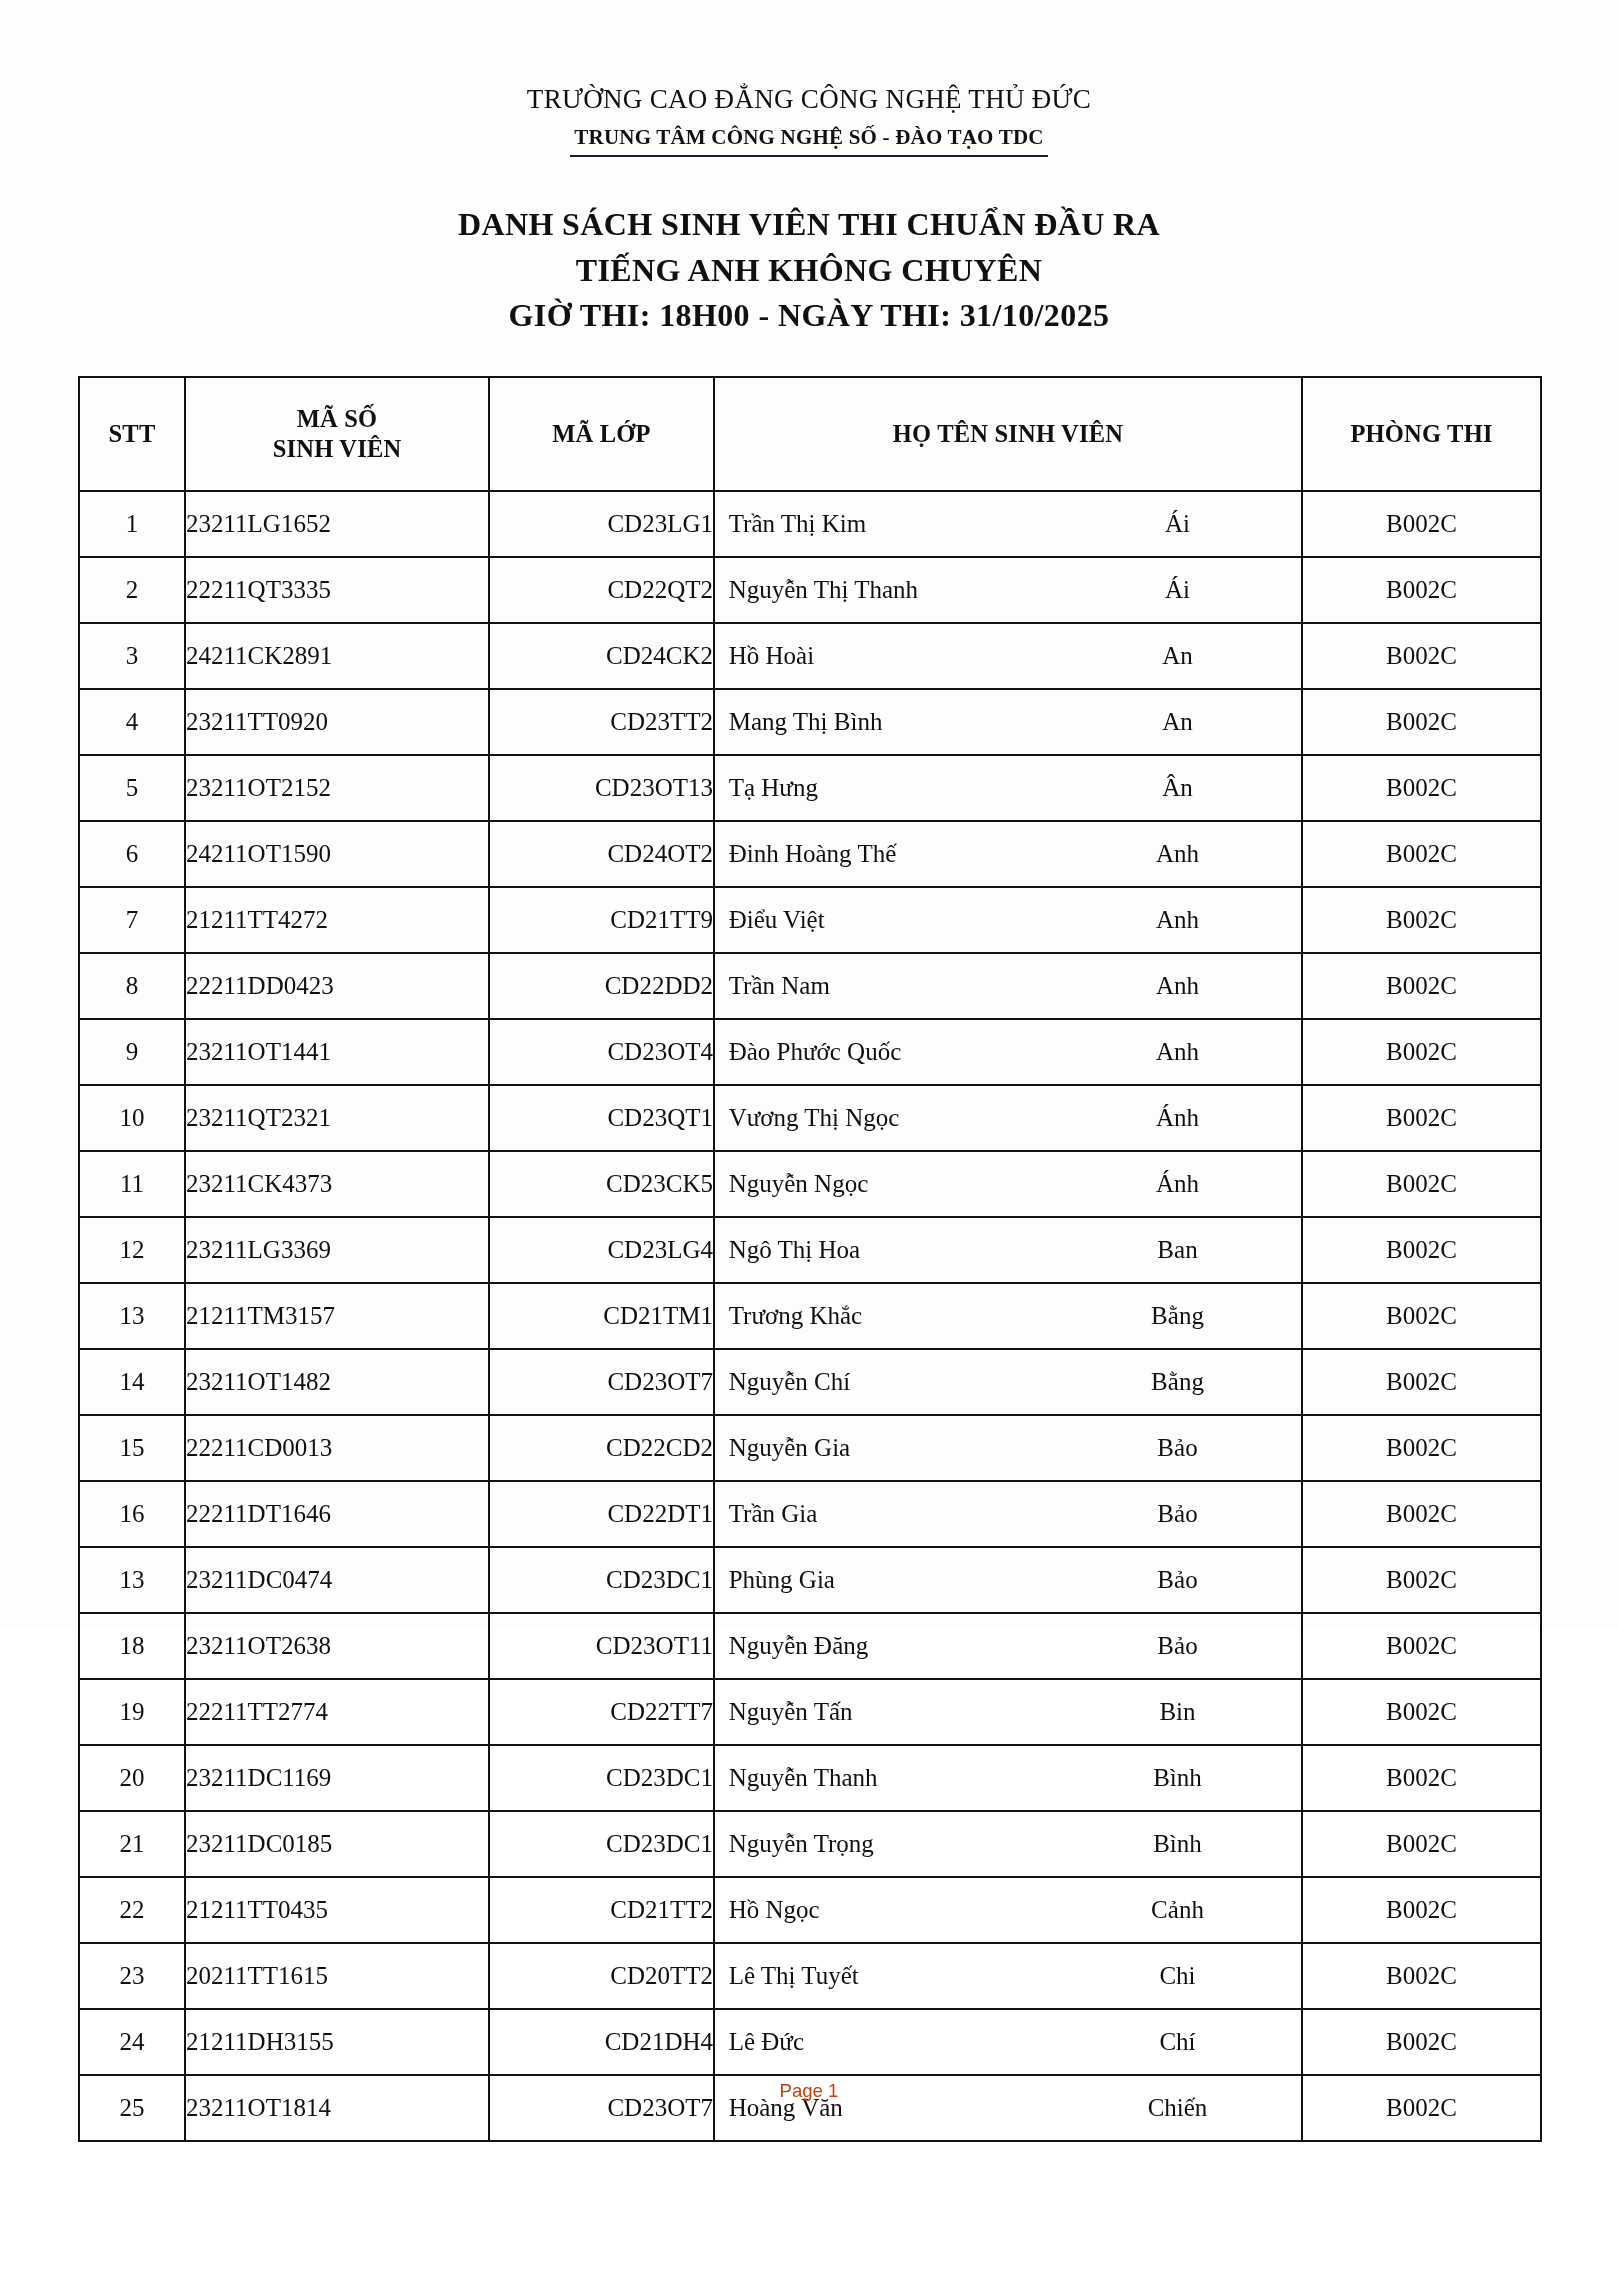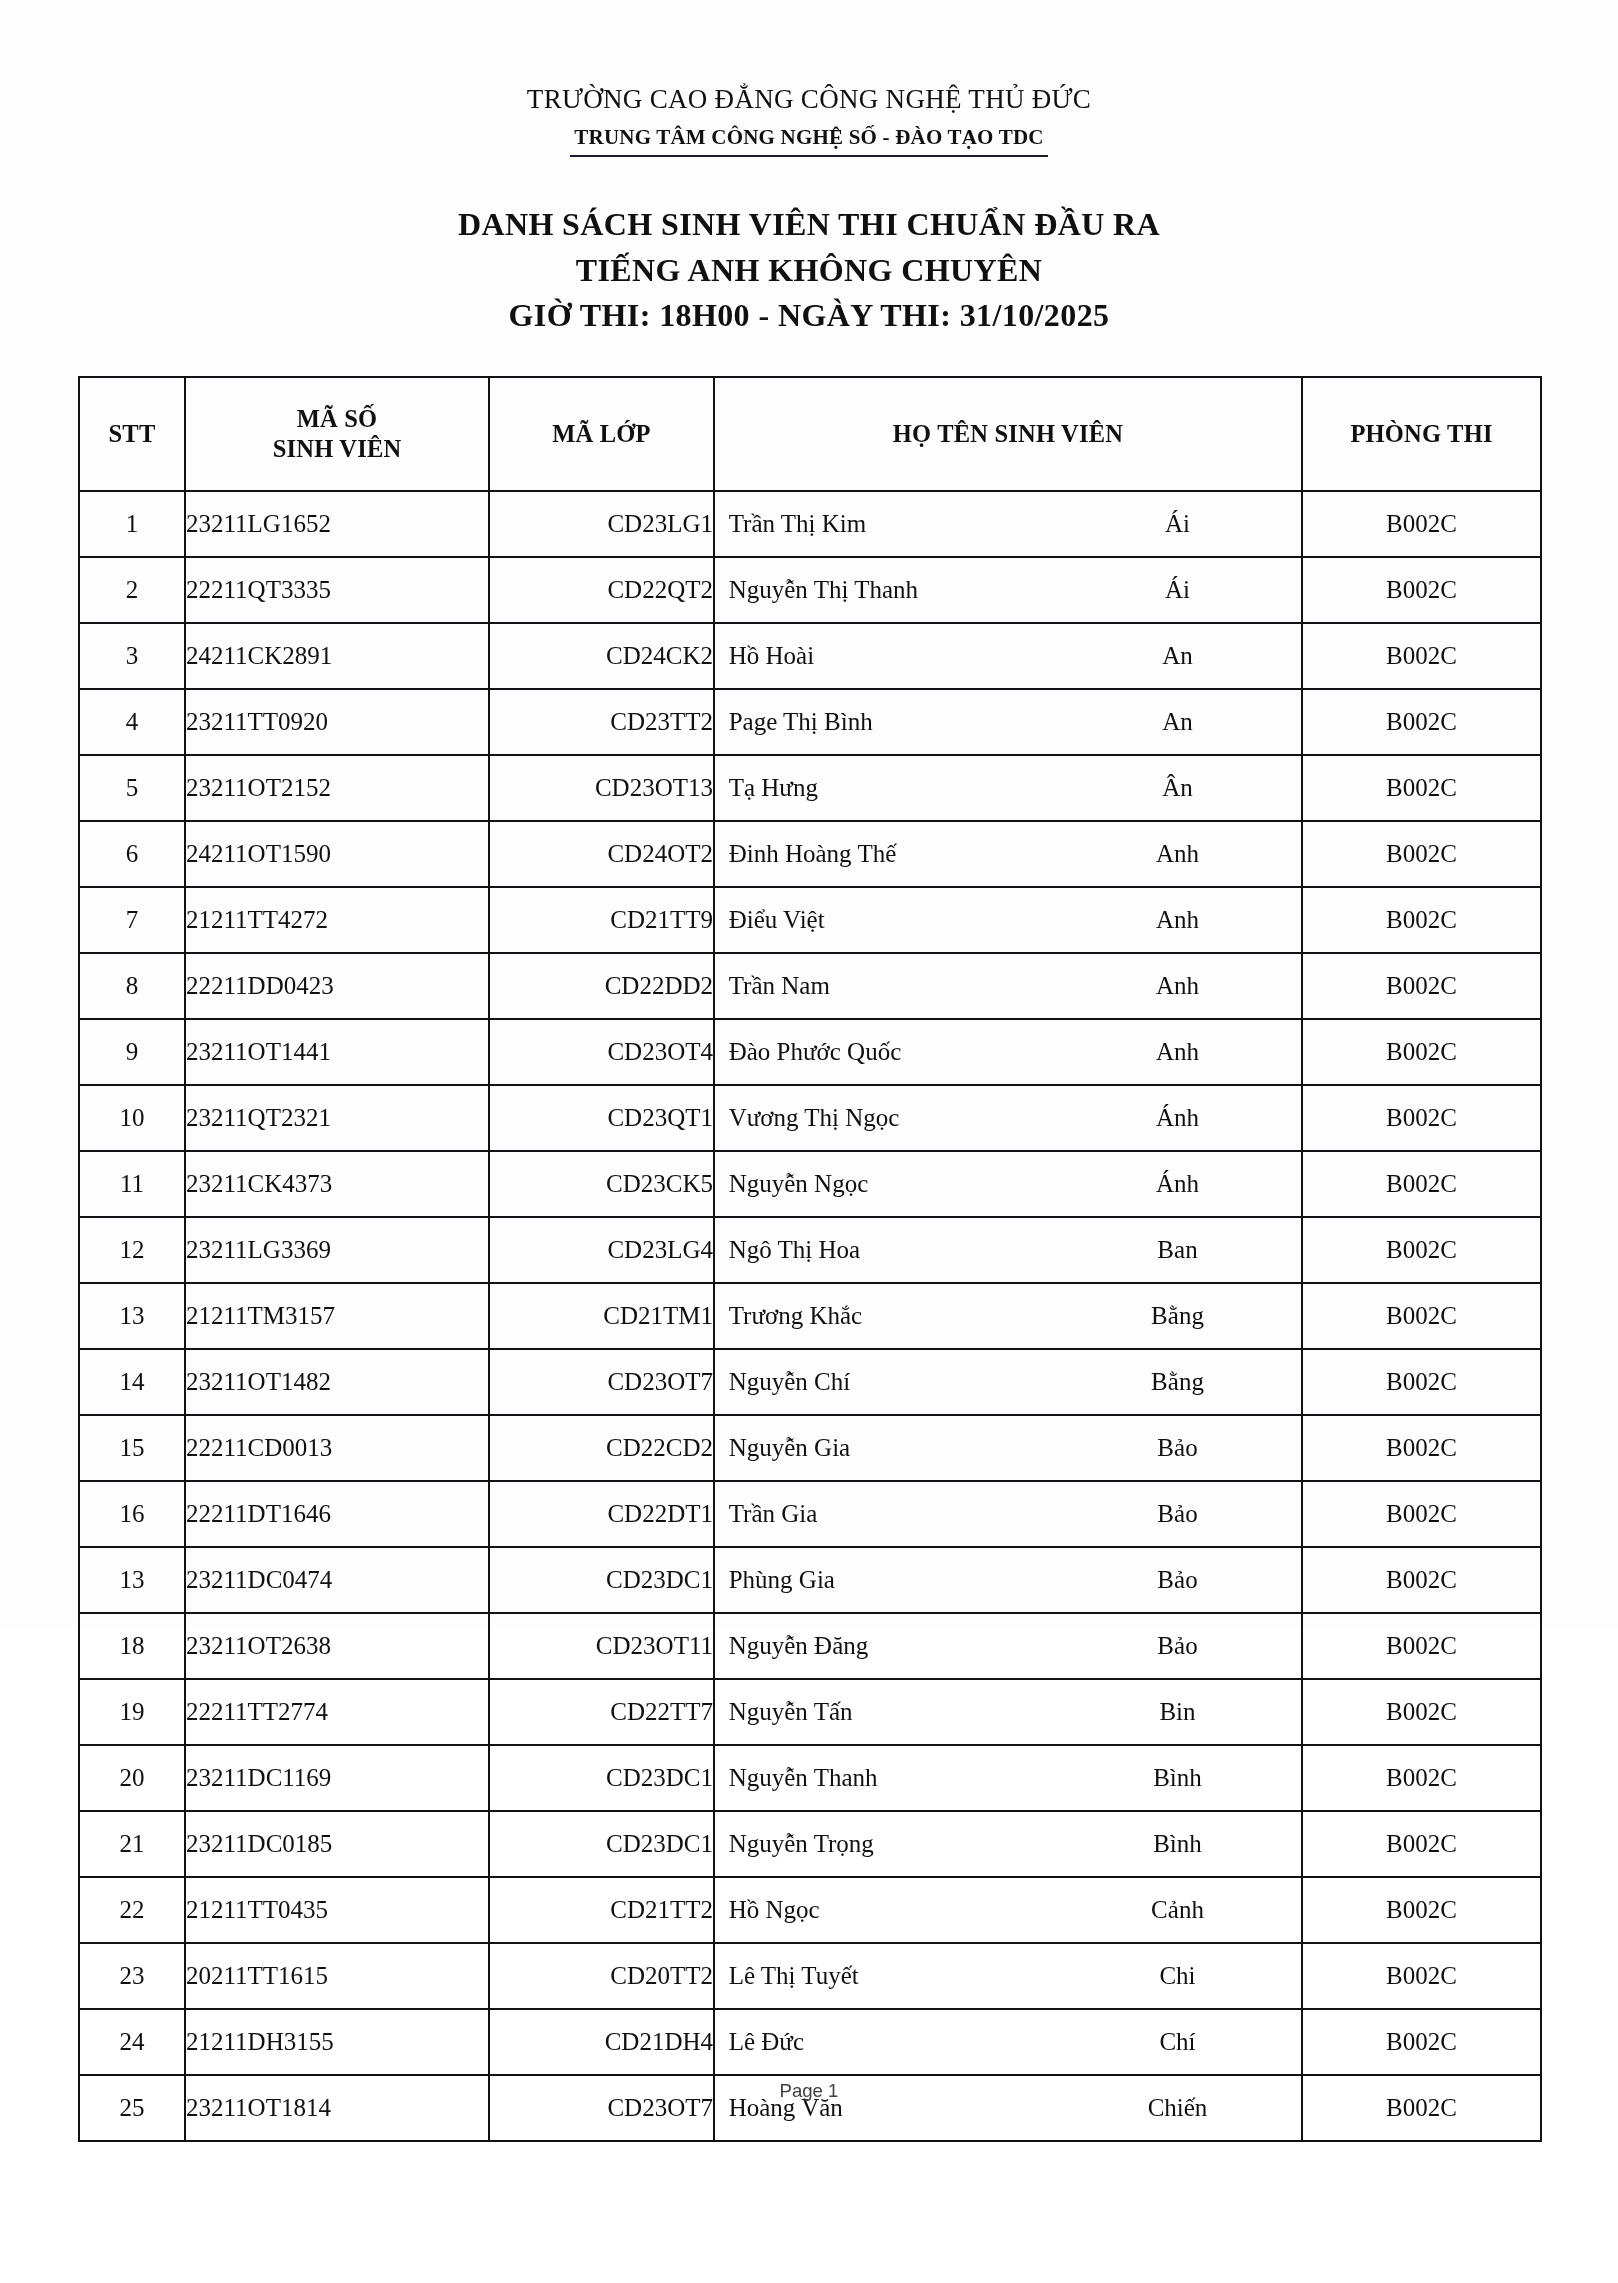--- a/index.html
+++ b/index.html
@@ -134,21 +134,21 @@
 
   
   .footer {
     position: absolute;
     left: 0;
     right: 0;
     top: 2080px;
     text-align: center;
     font-family: "Liberation Sans", sans-serif;
     font-size: 18.6px;
-    color: #404040;
+    color: #c2410c;
   }
 </style>
 </head>
 <body>
 
 <div class="page">
 
   <div class="letterhead">
     <div class="org-line1">TRƯỜNG CAO ĐẲNG CÔNG NGHỆ THỦ ĐỨC</div>
     <div class="org-line2-wrap">
@@ -219,21 +219,21 @@
               </div>
             </td>
             <td class="c-phong">B002C</td>
           </tr>
           <tr>
             <td class="c-stt">4</td>
             <td class="c-msv">23211TT0920</td>
             <td class="c-lop">CD23TT2</td>
             <td class="c-name">
               <div class="name-inner">
-                <span class="name-surname">Page Thị Bình</span>
+                <span class="name-surname">Mang Thị Bình</span>
                 <span class="name-given">An</span>
               </div>
             </td>
             <td class="c-phong">B002C</td>
           </tr>
           <tr>
             <td class="c-stt">5</td>
             <td class="c-msv">23211OT2152</td>
             <td class="c-lop">CD23OT13</td>
             <td class="c-name">

